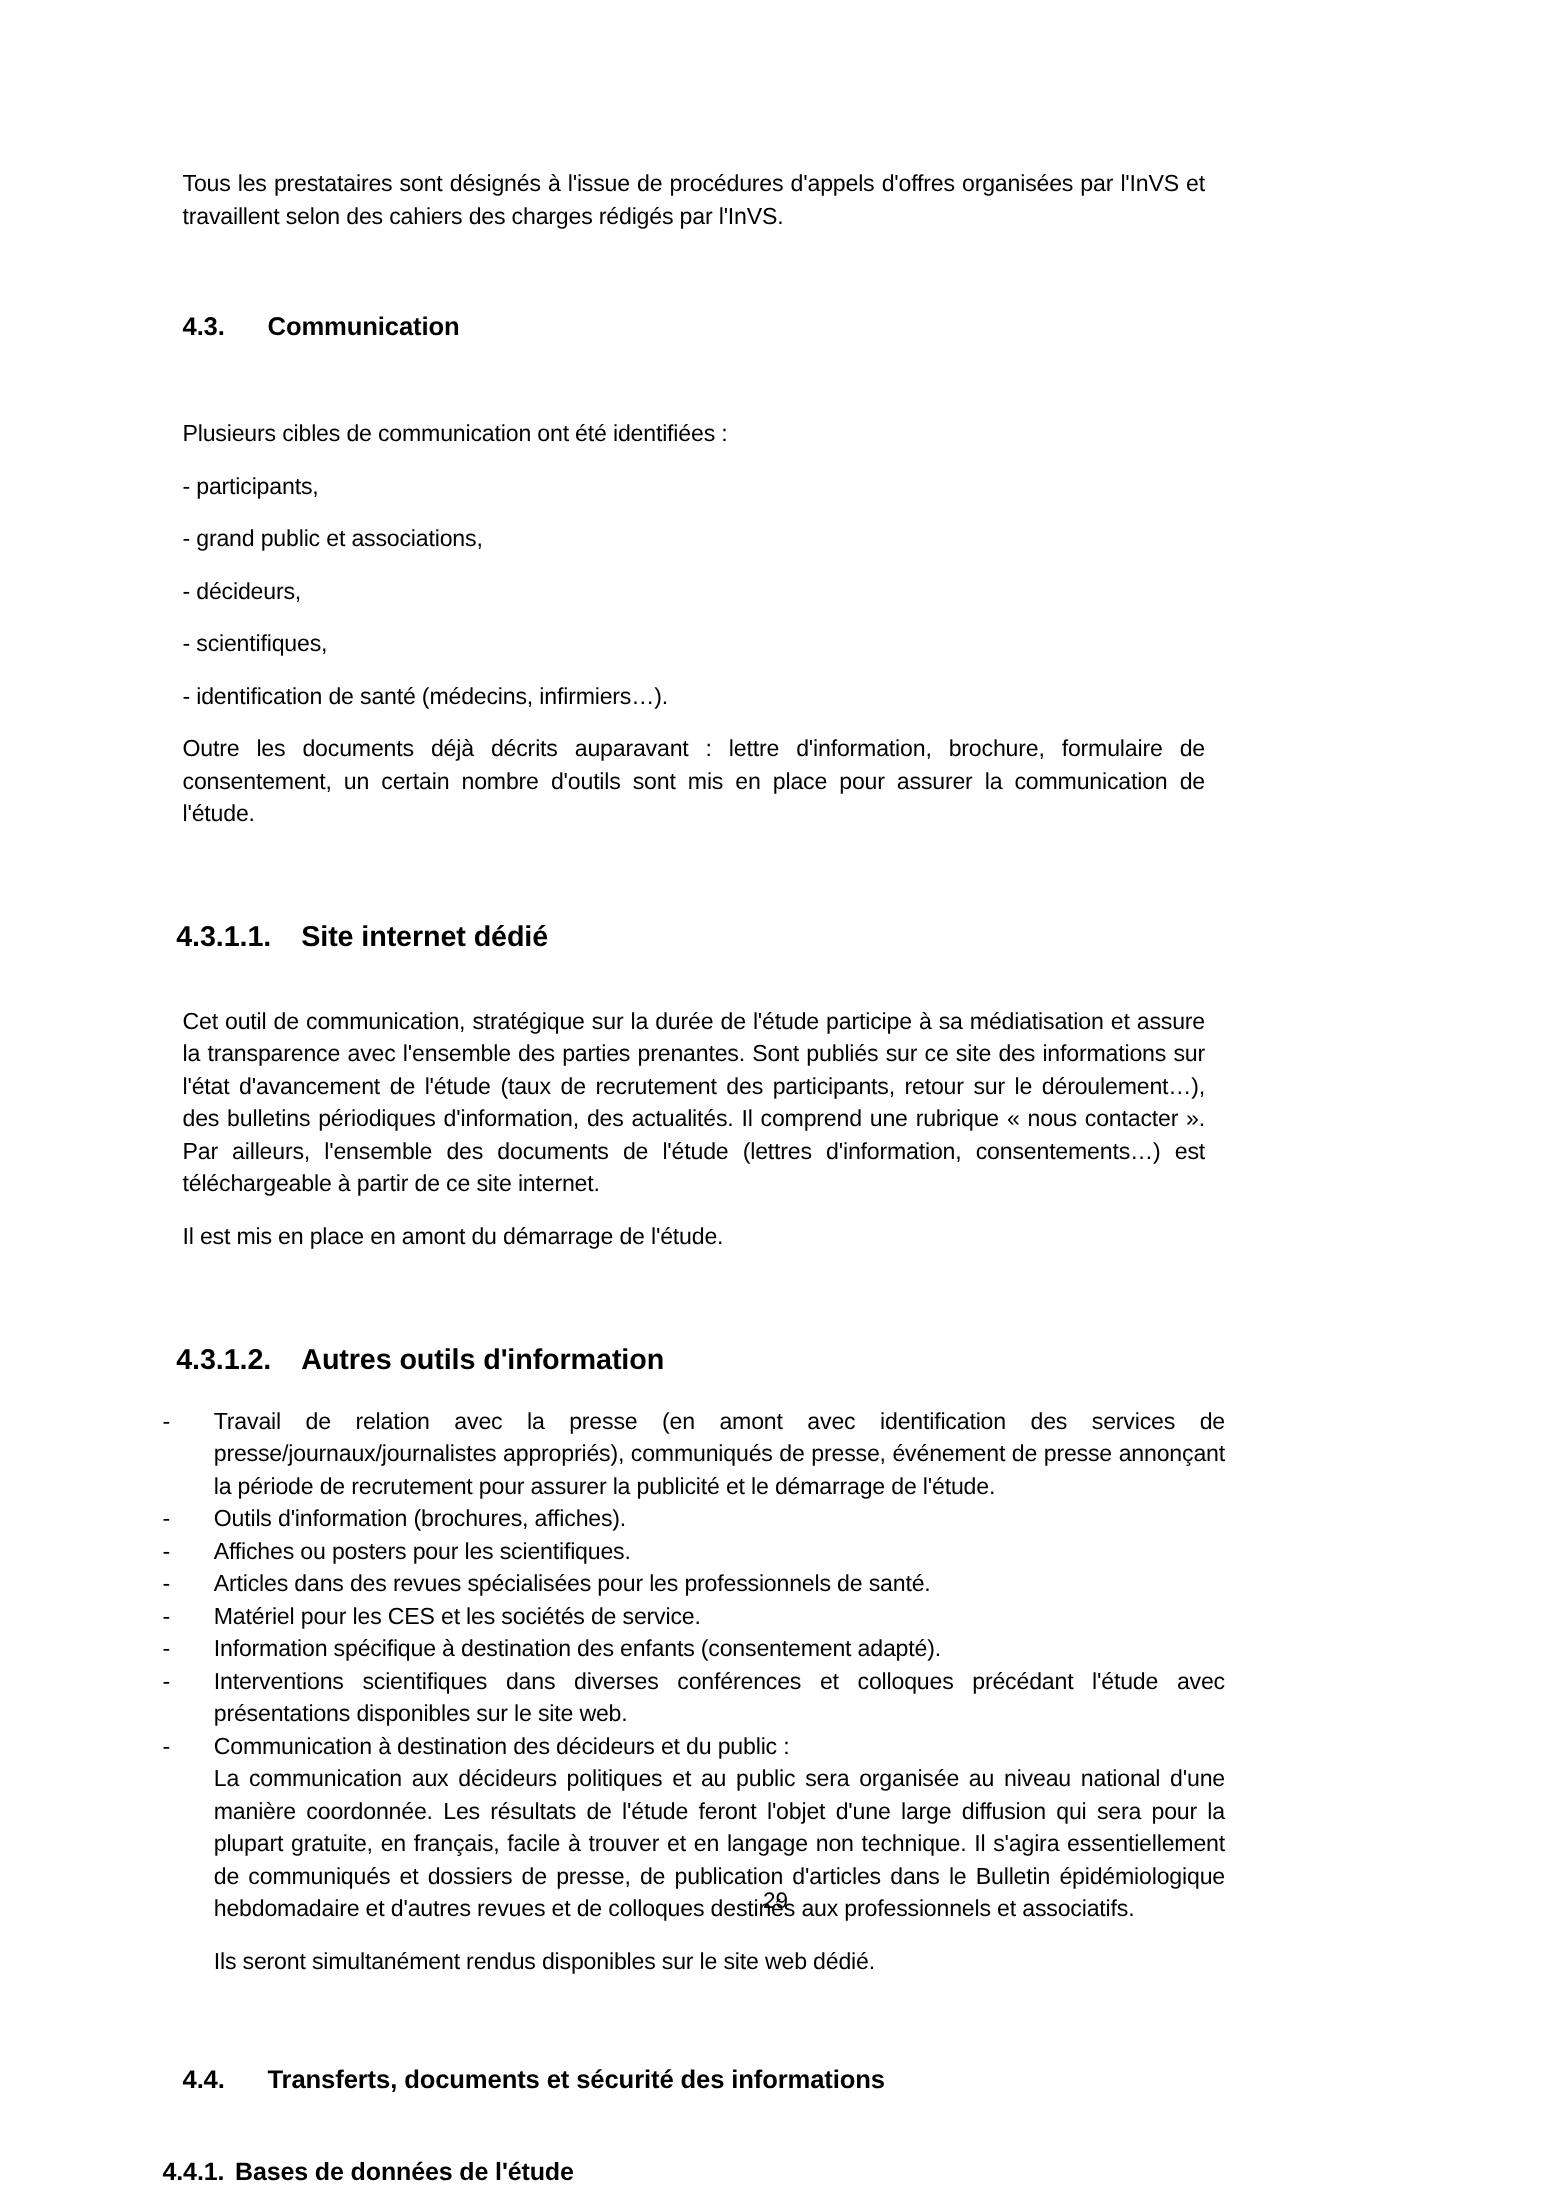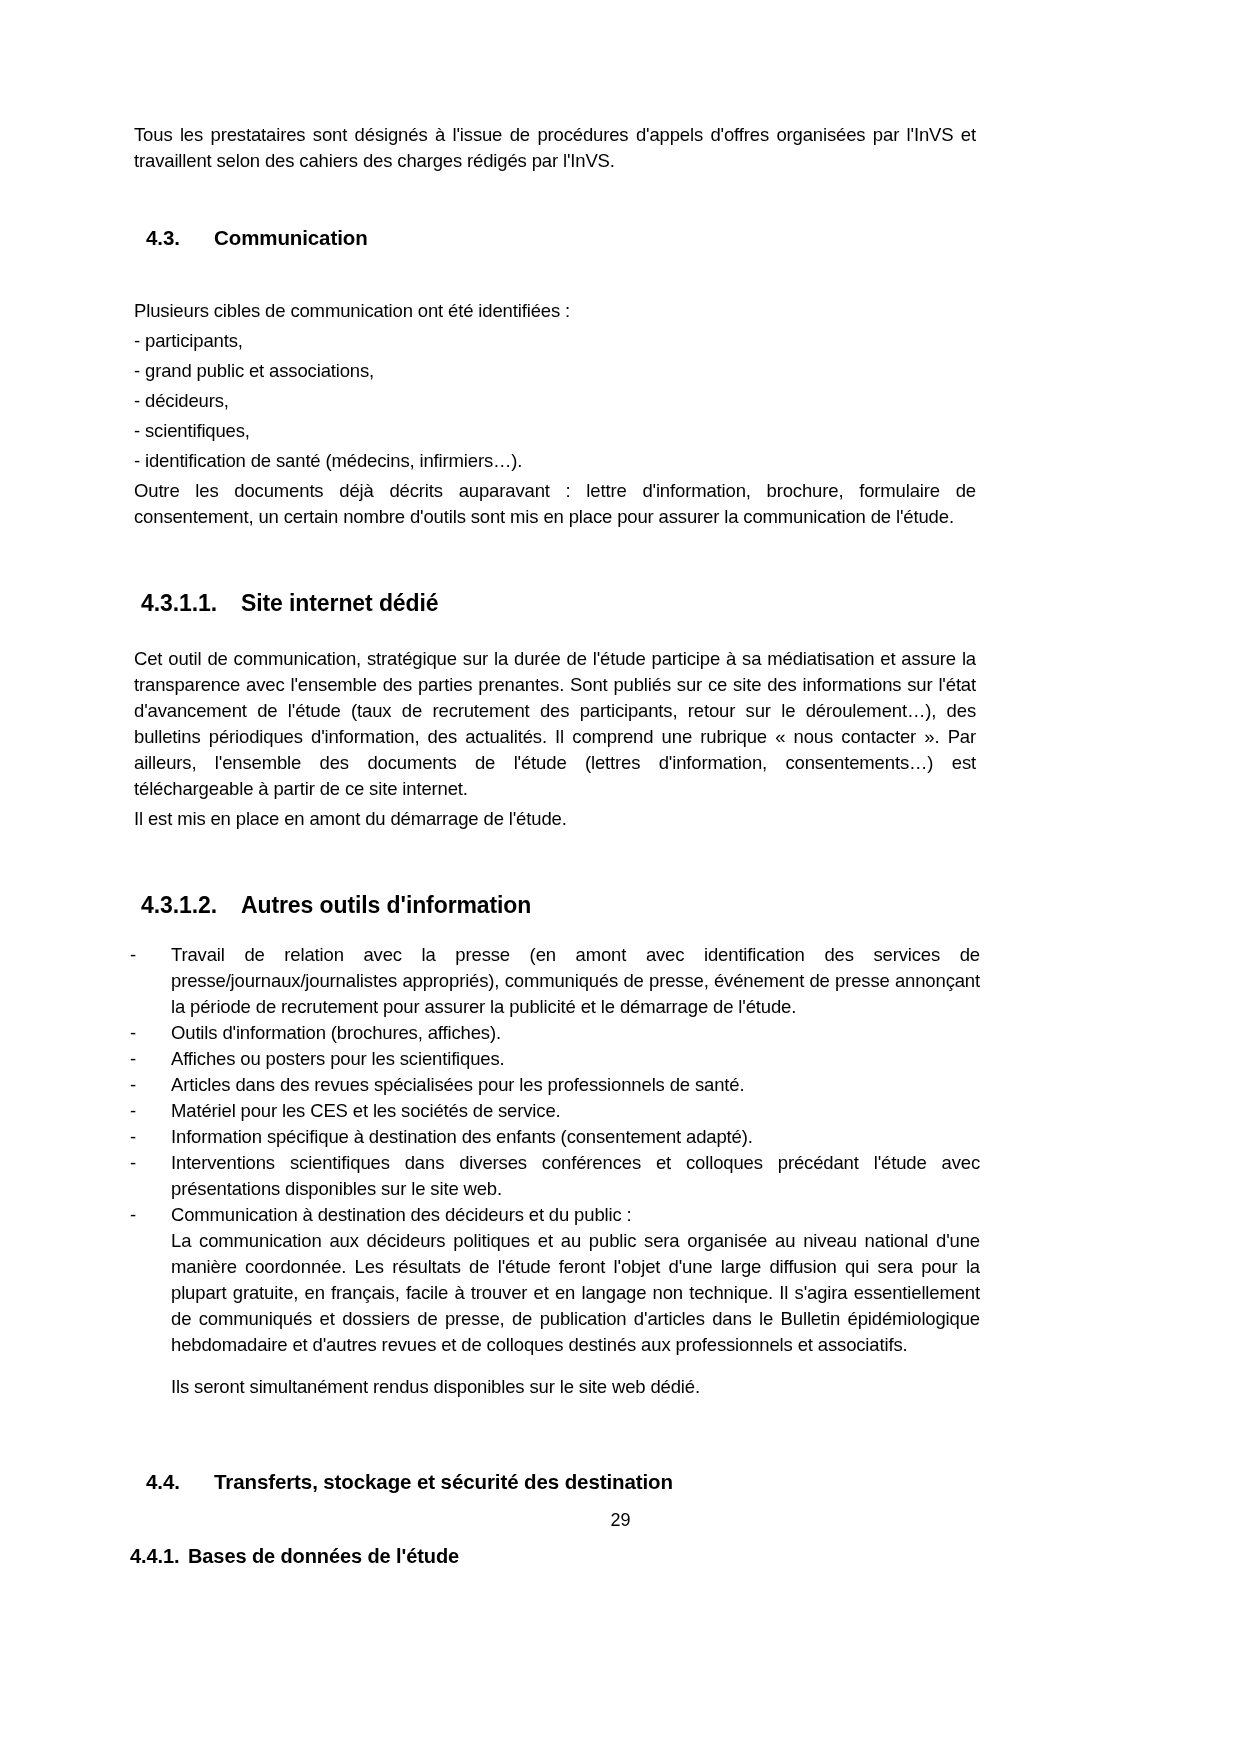--- a/index.html
+++ b/index.html
@@ -24,21 +24,21 @@
     position: absolute;
     left: 130px;
     top: 118px;
     width: 850px;
   }
   
   .para {
     font-size: 18.5px;
     line-height: 26px;
     text-align: justify;
-    margin: 4px;
+    margin: 16px;
     letter-spacing: -0.15px;
   }
   .para-left {
     text-align: left;
   }
   .tight-list {
     margin: 0;
   }
   .tight-list .para {
     text-align: left;
@@ -205,21 +205,21 @@
       <div class="sp-16"></div>
       <div class="dash-item">
         <span class="dash-mark"></span>
         <span class="dash-body left">Ils seront simultanément rendus disponibles sur le site web dédié.</span>
       </div>
     </div>
 
     <div class="sp-52"></div>
 
     <h2 class="h-43 indent-44">
-      <span class="h-num">4.4.</span><span>Transferts, stockage et sécurité des destination</span>
+      <span class="h-num">4.4.</span><span>Transferts, documents et sécurité des informations</span>
     </h2>
 
     <div class="sp-30"></div>
 
     <h4 class="h-441 indent-441">
       <span class="h-num">4.4.1.</span><span>Bases de données de l'étude</span>
     </h4>
 
     <div class="sp-14"></div>
 

